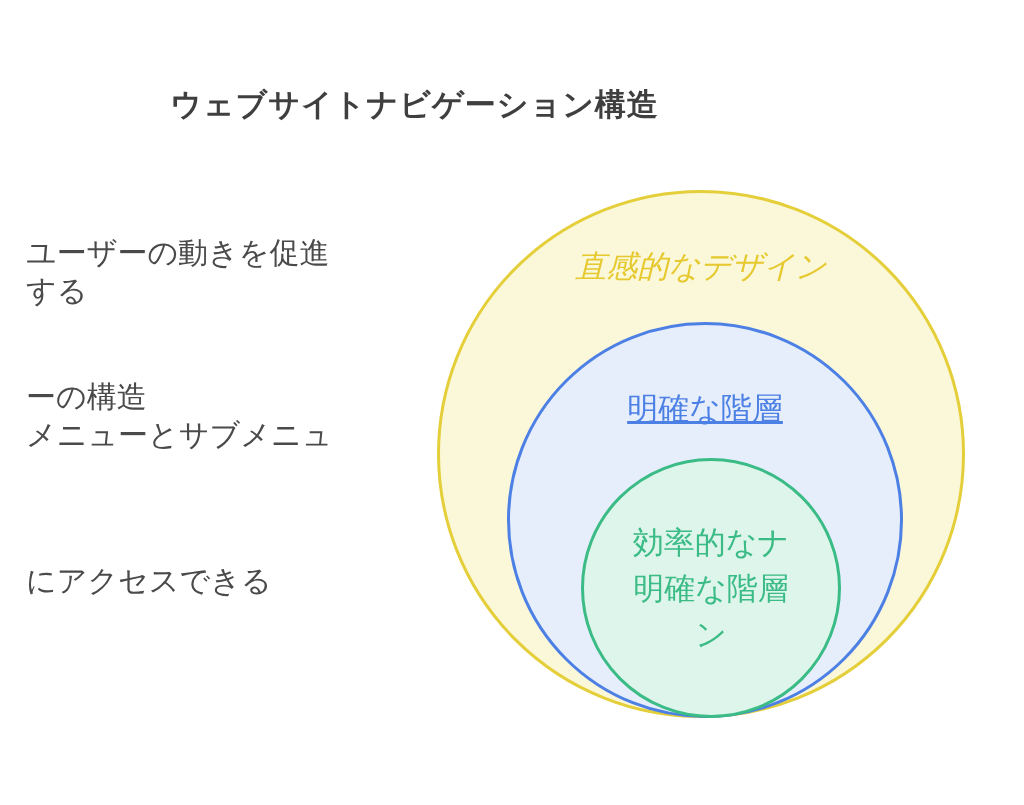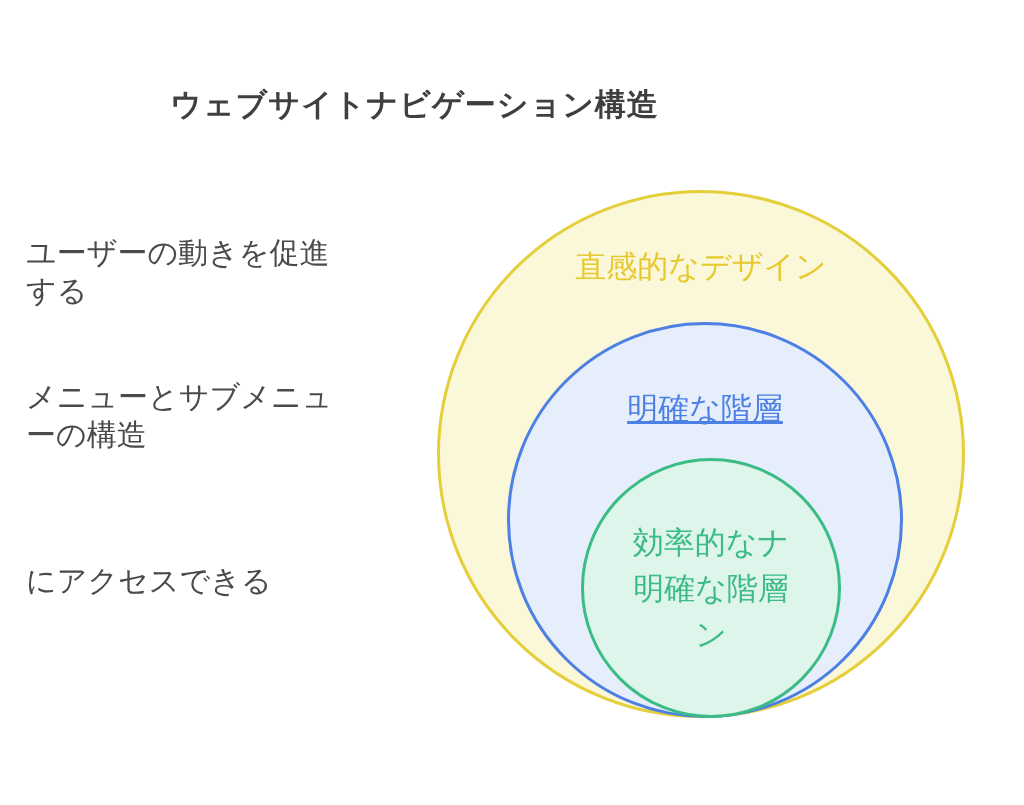--- a/index.html
+++ b/index.html
@@ -49,37 +49,37 @@
   .circle-middle { left: 507px; top: 322px; width: 396px; height: 396px; }
   .circle-inner  { left: 581px; top: 458px; width: 260px; height: 260px; }
 
   .circle-label {
     position: absolute;
     text-align: center;
     font-size: 31px;
     font-weight: 500;
     line-height: 1.48;
   }
-  .circle-label-outer  { left: 437px; top: 244px; width: 528px; }
+  .circle-label-outer  { left: 437px; top: 244px; width: 528px; font-style: italic; }
   .circle-label-middle { left: 507px; top: 386px; width: 396px; }
   .circle-label-inner  { left: 581px; top: 520px; width: 260px; }
 </style>
 </head>
 <body>
 
 <div class="diagram-title">ウェブサイトナビゲーション構造</div>
 
 <div class="side-label side-label-1">
   <div>ユーザーの動きを促進</div>
   <div>する</div>
 </div>
 
 <div class="side-label side-label-2">
+  <div>ーの構造</div>
   <div>メニューとサブメニュ</div>
-  <div>ーの構造</div>
 </div>
 
 <div class="side-label side-label-3">
   <div>にアクセスできる</div>
 </div>
 
 <div class="circle circle-outer" style="background-color: rgb(251, 247, 217); border-color: rgb(228, 207, 59);"></div>
 
 <div class="circle circle-middle" style="background-color: rgb(230, 238, 252); border-color: rgb(77, 128, 228);"></div>
 

